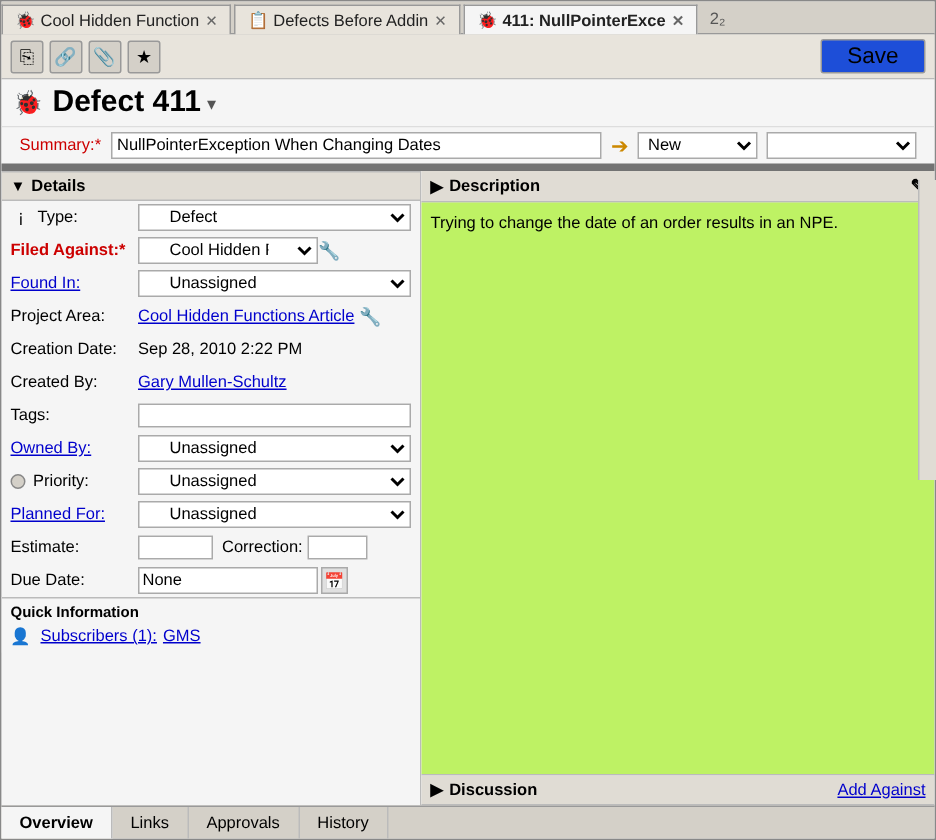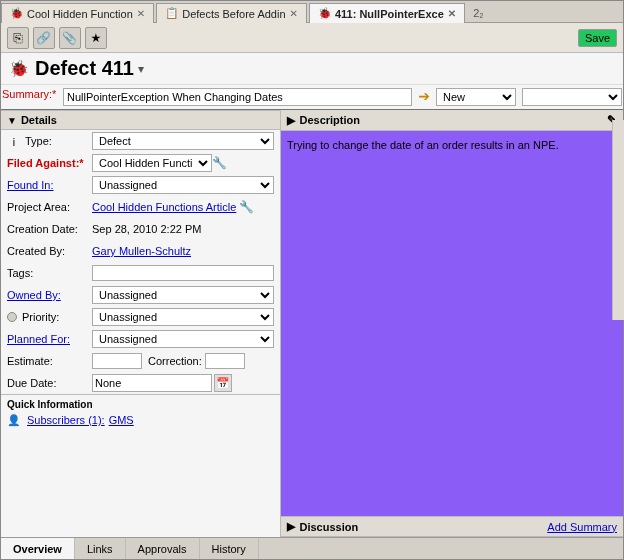--- a/index.html
+++ b/index.html
@@ -83,26 +83,26 @@
       background: #d4d0c8;
       border: 1px solid #999;
       border-radius: 2px;
       display: flex;
       align-items: center;
       justify-content: center;
       cursor: pointer;
       font-size: 12px;
     }
     .toolbar-save-btn {
-      padding: 2px 6px;
-      background: #22c55e;
+      padding: 2px 17px;
+      background: #1d4ed8;
       border: 1px solid #999;
       border-radius: 2px;
       cursor: pointer;
-      font-size: 11px;
+      font-size: 15px;
       margin-left: auto;
     }
     
     .title-area {
       display: flex;
       align-items: center;
       padding: 4px 8px;
       background: #f5f5f5;
       border-bottom: 1px solid #ddd;
     }
@@ -120,24 +120,24 @@
     }
     .title-dropdown {
       margin-left: 4px;
       font-size: 12px;
       color: #555;
       cursor: pointer;
     }
     
     .summary-row {
       display: flex;
-      align-items: flex-start;
-      padding: 3px 1px;
-      background: #f5f5f5;
-      border-bottom: 1px solid #737373;
+      align-items: center;
+      padding: 3px 12px;
+      background: #f5f5f5;
+      border-bottom: 5px solid #737373;
       gap: 6px;
     }
     .summary-label {
       color: #c00;
       font-size: 11px;
       min-width: 55px;
     }
     .summary-input {
       flex: 1;
       height: 18px;
@@ -220,21 +220,21 @@
       color: #0000cc;
       text-decoration: underline;
       cursor: pointer;
     }
     .form-select {
       flex: 1;
       height: 18px;
       border: 1px solid #aaa;
       font-size: 11px;
       background: #fff;
-      padding: 0 2px;
+      padding: 0 16px;
       appearance: auto;
     }
     .reproducible-row {
       display: flex;
       align-items: center;
       padding: 2px 6px;
       min-height: 22px;
       border: 2px solid #cc0000;
       margin: 0 2px;
     }
@@ -326,21 +326,21 @@
       background: #e0dcd4;
       border-bottom: 1px solid #bbb;
       padding: 3px 6px;
       font-weight: bold;
       font-size: 11px;
     }
     .desc-content {
       flex: 1;
       padding: 6px;
       font-size: 11px;
-      background: #8b5cf6;
+      background: #bef264;
       border: none;
       overflow-y: auto;
       min-height: 0;
     }
     .desc-text {
       font-size: 11px;
       line-height: 1.5;
     }
     .discussion-section {
       border-top: 1px solid #bbb;
@@ -585,21 +585,21 @@
       </div>
 
       <div style="position:absolute; right:0; top:120px; width:12px; height:200px; background:#e0dcd4; border-left:1px solid #bbb;"></div>
 
       <div class="discussion-section">
         <div class="discussion-header">
           <div class="discussion-toggle">
             <span>▶</span>
             <span>Discussion</span>
           </div>
-          <span class="add-comment-link">Add Summary</span>
+          <span class="add-comment-link">Add Against</span>
         </div>
       </div>
 
     </div>
 
   </div>
 
   <div class="bottom-tabs">
     <div class="bottom-tab active">
       <span>Overview</span>

